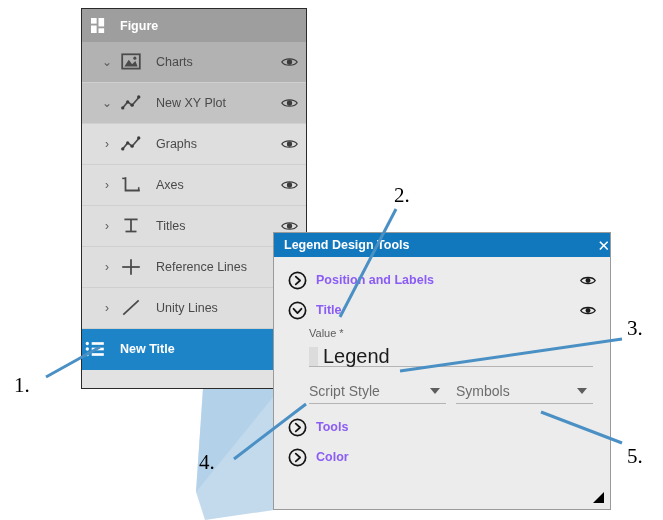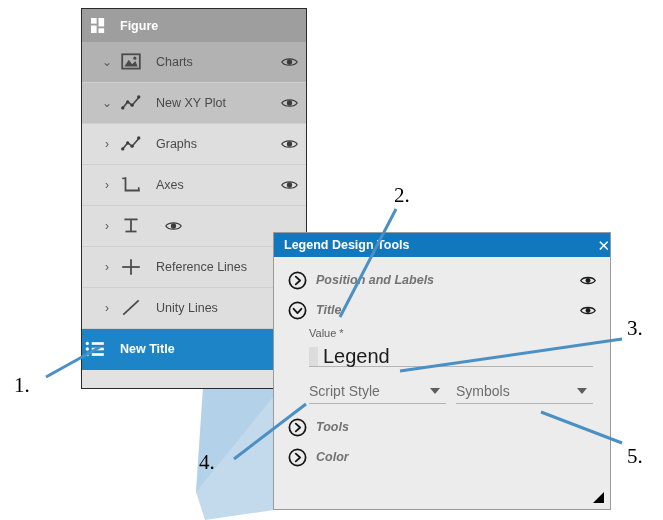--- a/index.html
+++ b/index.html
@@ -159,25 +159,24 @@
     height: 30px;
   }
   .circle-btn {
     width: 19px;
     height: 19px;
     min-width: 19px;
     display: block;
     margin-right: 9px;
   }
   .section-label {
-    color: #737373;
+    color: #8b5cf6;
     font-weight: bold;
     font-size: 12.5px;
     flex: 1;
-    font-style: italic;
   }
   .section-eye { width: 22px; display: flex; justify-content: flex-end; }
 
   .field-block { margin-left: 21px; margin-top: 2px; }
   .field-caption {
     font-size: 11px;
     color: #5d5d5d;
   }
   .value-row {
     display: flex;
@@ -322,20 +321,21 @@
     </span>
   </div>
 
   <div class="tree-row lvl3 ind-1">
     <span class="twisty">›</span>
     <svg class="row-icon" viewBox="0 0 20 18">
       <line x1="4" y1="3" x2="16" y2="3" stroke="#4a4a4a" stroke-width="1.6"></line>
       <line x1="10" y1="3" x2="10" y2="14" stroke="#4a4a4a" stroke-width="1.6"></line>
       <line x1="5" y1="14" x2="15" y2="14" stroke="#4a4a4a" stroke-width="1.6"></line>
     </svg>
+    <span class="tree-label">Titles</span>
     <span class="eye-wrap">
       <svg width="17" height="12" viewBox="0 0 20 13">
         <path d="M1 6.5 C4 1.5 16 1.5 19 6.5 C16 11.5 4 11.5 1 6.5 Z" fill="none" stroke="#3c3c3c" stroke-width="1.6"></path>
         <circle cx="10" cy="6.5" r="3.1" fill="#3c3c3c"></circle>
       </svg>
     </span>
   </div>
 
   <div class="tree-row lvl3 ind-1">
     <span class="twisty">›</span>

